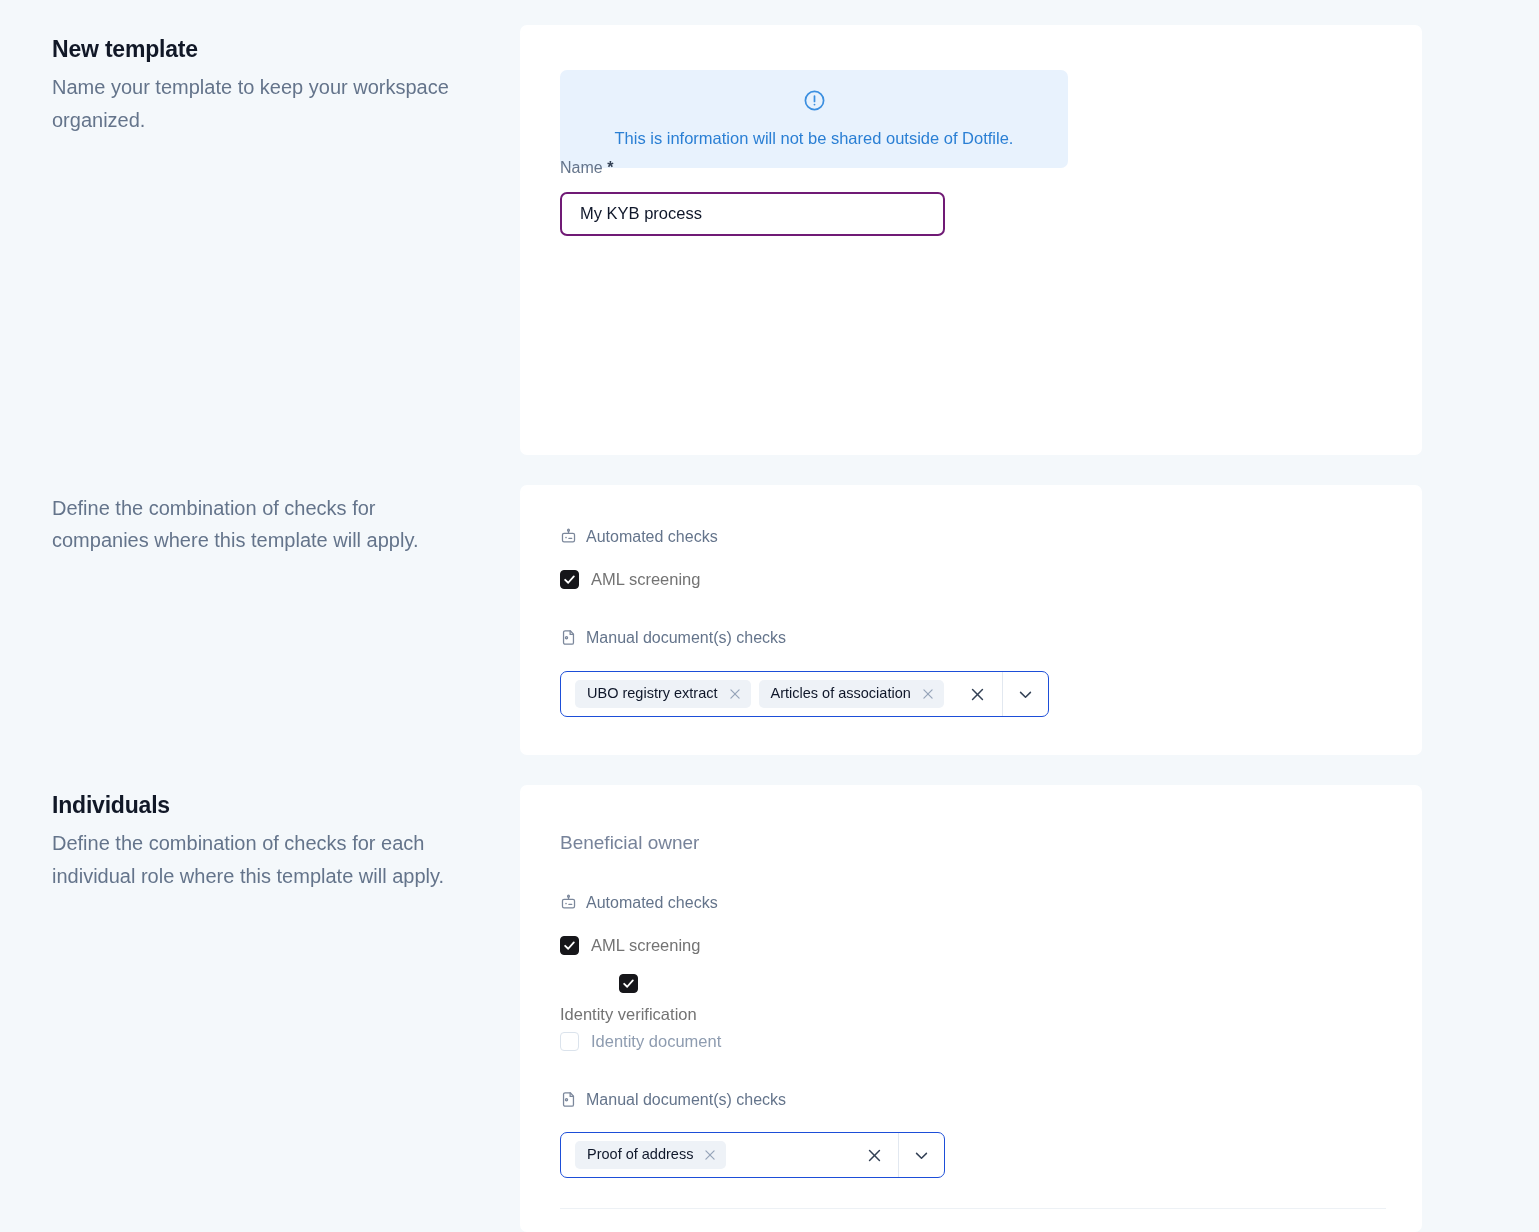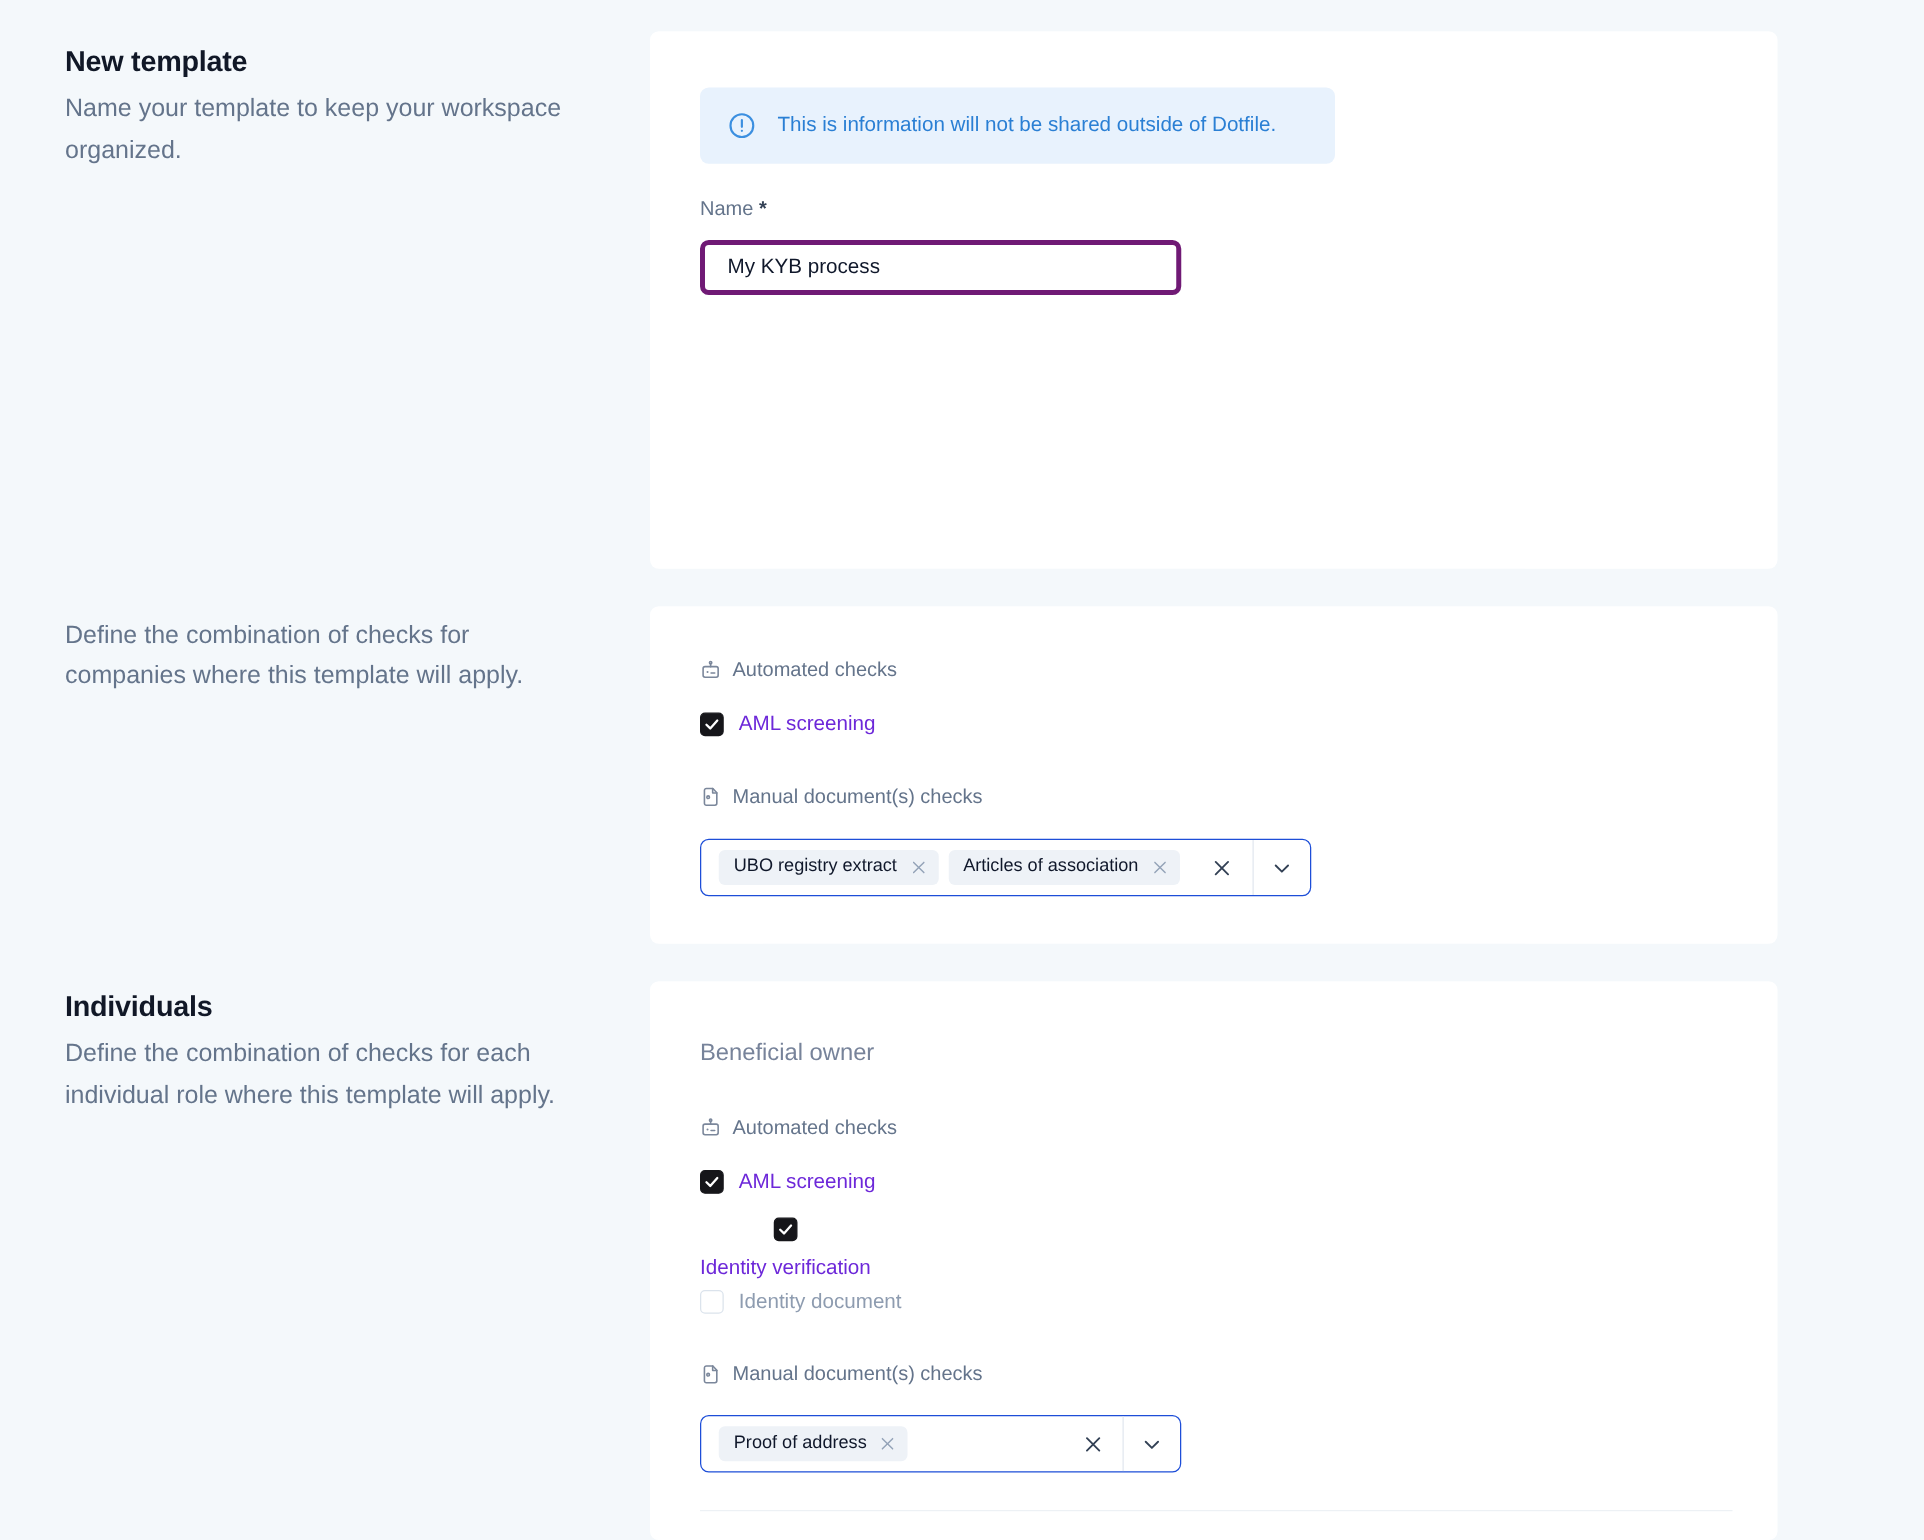--- a/index.html
+++ b/index.html
@@ -55,20 +55,21 @@
 
   
   .info-banner {
     display: flex;
     align-items: center;
     gap: 17px;
     background: #e8f2fd;
     border-radius: 7px;
     padding: 19px 22px;
     margin: 0;
+    flex-direction: column;
   }
   .info-banner .info-ico {
     flex: 0 0 auto;
     display: block;
     line-height: 0;
   }
   .info-banner .info-text {
     font-size: 16.5px;
     color: #2a7fd4;
     line-height: 1.2;
@@ -88,21 +89,21 @@
   .field-hint {
     font-size: 13.5px;
     color: #94a3b8;
     margin: 4px 0 0 0;
     line-height: 1.3;
   }
   .text-input {
     display: block;
     width: 385px;
     height: 44px;
-    border: 4px solid #701a75;
+    border: 2px solid #701a75;
     border-radius: 7px;
     background: #fff;
     font-family: "Liberation Sans", sans-serif;
     font-size: 16.5px;
     color: #0f172a;
     padding: 0 18px;
     outline: none;
   }
   .textarea {
     display: block;
@@ -150,21 +151,21 @@
     background: #16161a;
     border: 1px solid #16161a;
   }
   .cbox.off {
     background: #ffffff;
     border: 1px solid #dbe3ec;
   }
   .cbox .tick { display: block; }
   .check-label {
     font-size: 16.5px;
-    color: #6d28d9;
+    color: #737373;
     line-height: 1.2;
   }
   .check-label.muted { color: #8e9cb0; }
 
   
   .multiselect {
     display: inline-flex;
     align-items: stretch;
     border: 1px solid #1d4ed8;
     border-radius: 7px;

